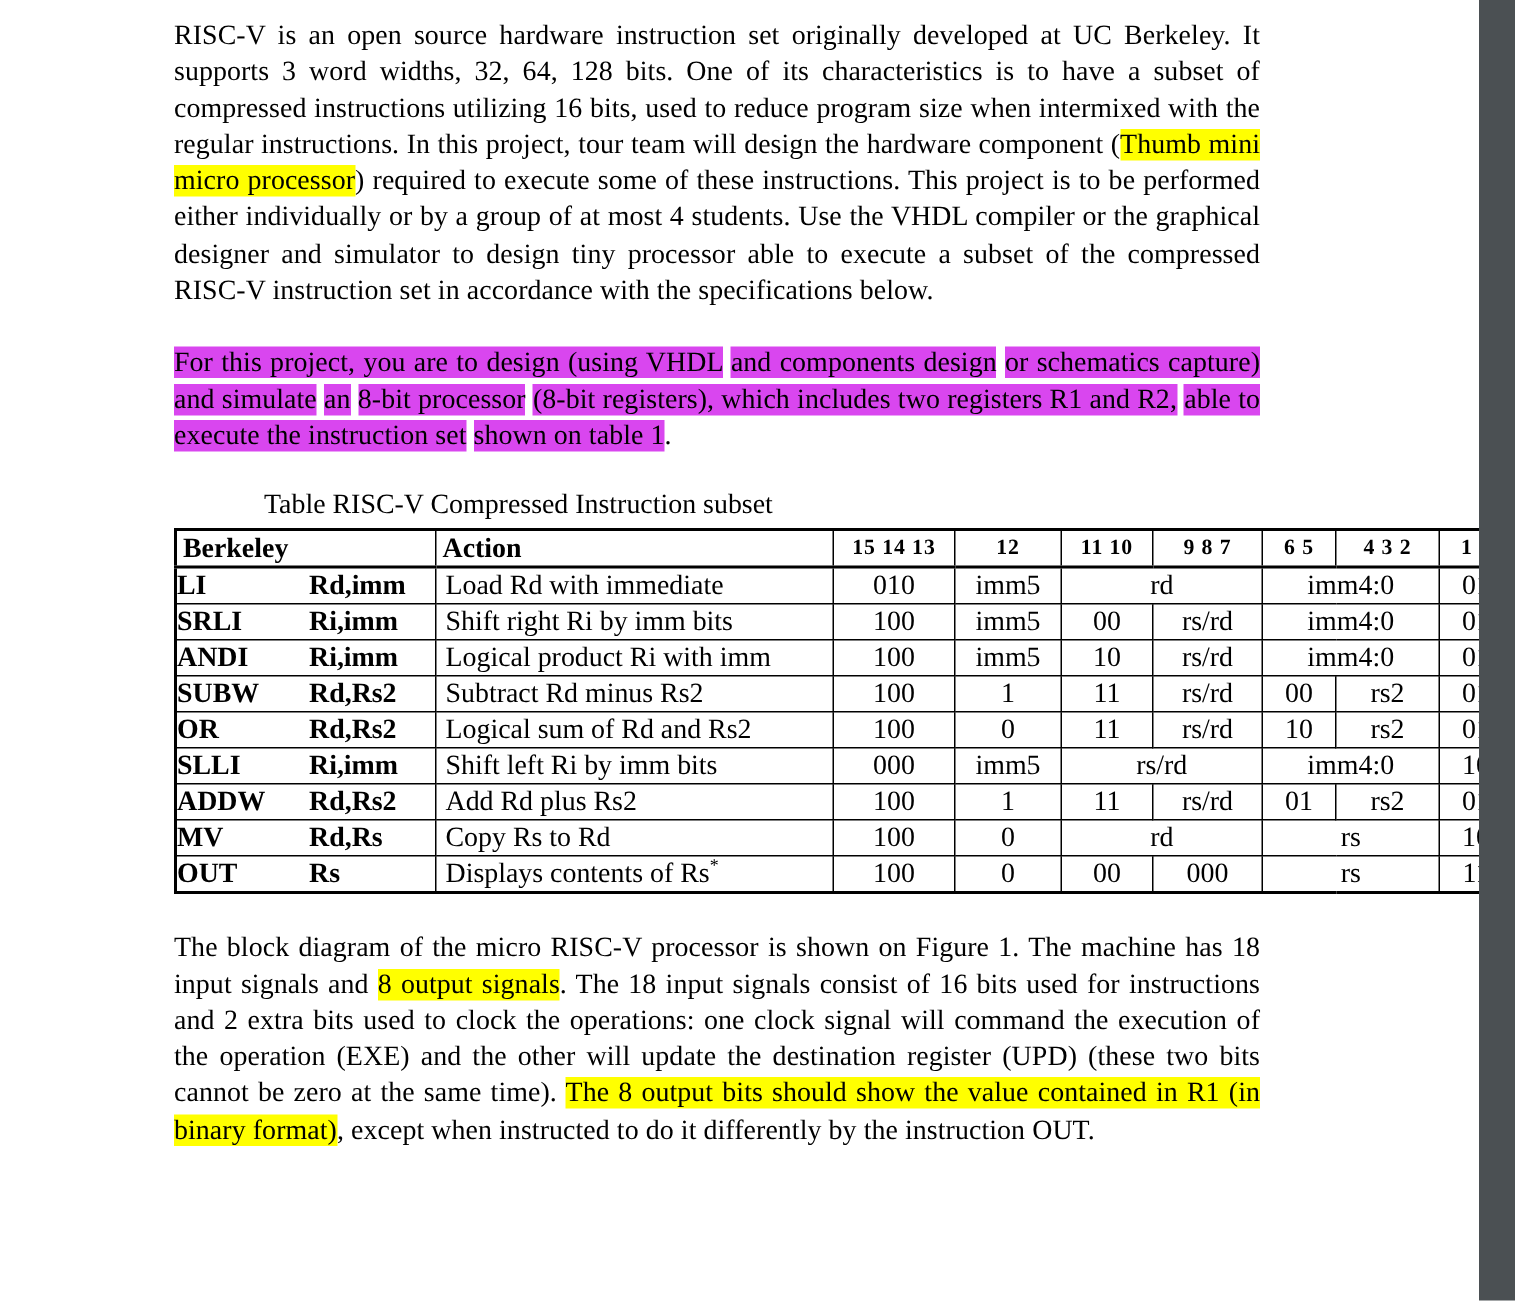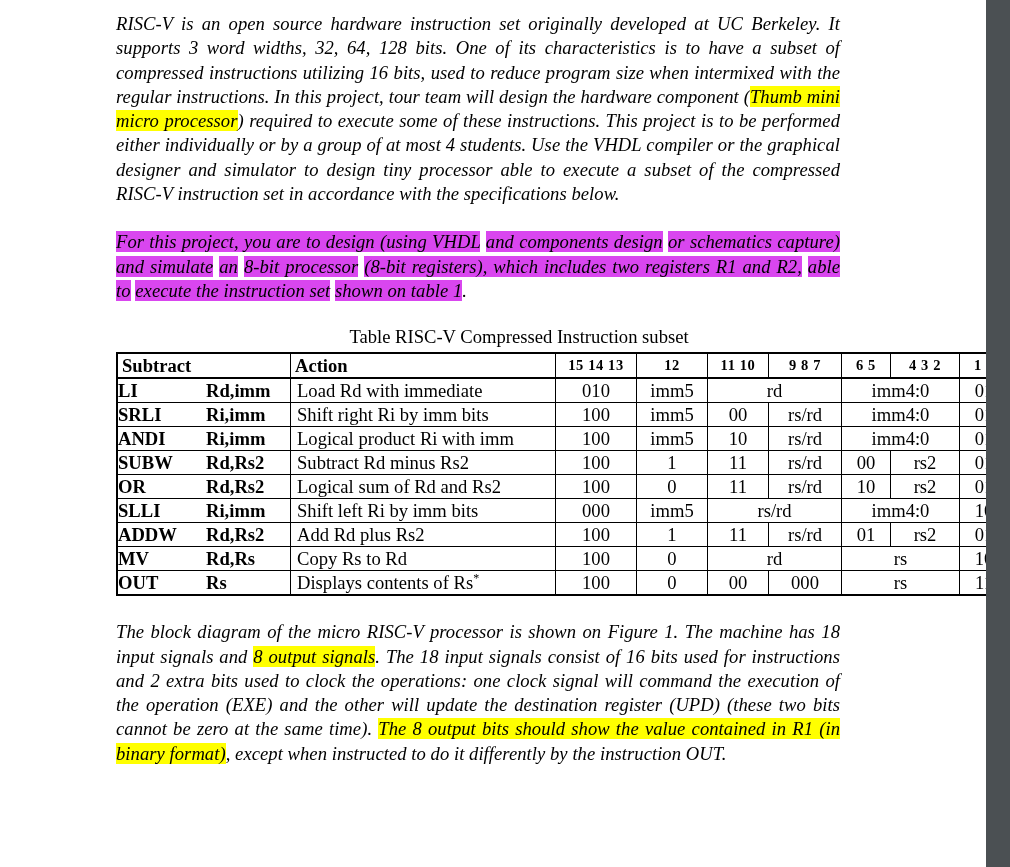--- a/index.html
+++ b/index.html
@@ -37,21 +37,20 @@
     width: 724px;
     margin-left: 116px;
   }
   p.body-text {
     font-size: 18.6px;
     line-height: 24.3px;
     text-align: justify;
     text-justify: inter-word;
     margin: 0;
     letter-spacing: 0.05px;
-    font-style: italic;
   }
   p.para-1 { margin-top: 2px; }
   p.para-2 { margin-top: 24px; }
   p.para-3 { margin-top: 24px; }
 
   .hl-yellow {
     background: #ffff00;
   }
   .hl-blue {
     background: #d946ef;
@@ -59,21 +58,20 @@
   .nohl { background: transparent; }
 
   
   .table-wrap {
     margin-top: 23px;
     margin-left: 116px;
     width: 746px;
   }
   .table-caption {
     font-size: 18.6px;
-    text-align: center;
     margin: 0 0 4px 0;
     padding-left: 60px;
   }
   table.isa {
     border-collapse: collapse;
     width: 746px;
     table-layout: fixed;
     font-size: 17.6px;
   }
   table.isa td, table.isa th {
@@ -147,21 +145,21 @@
 
   <div class="col">
     <p class="body-text para-2"><span class="hl-blue">For this project, you are to design (using VHDL</span><span class="nohl"> </span><span class="hl-blue">and components design</span><span class="nohl"> </span><span class="hl-blue">or schematics capture) and simulate</span><span class="nohl"> </span><span class="hl-blue">an</span><span class="nohl"> </span><span class="hl-blue">8</span><span class="hl-blue">-bit processor</span><span class="nohl"> </span><span class="hl-blue">(8-bit registers), which includes two registers R1 and R2,</span><span class="nohl"> </span><span class="hl-blue">able to</span><span class="nohl"> </span><span class="hl-blue">execute the instruction set</span><span class="nohl"> </span><span class="hl-blue">shown on table 1</span><span class="nohl">.</span></p>
   </div>
 
   <div class="table-wrap">
     <div class="table-caption">Table RISC-V Compressed Instruction subset</div>
     <table class="isa">
       <thead>
         <tr>
-            <th class="hdr-left" style="width: 164px;">Subtract</th>
+            <th class="hdr-left" style="width: 164px;">Berkeley</th>
             <th class="hdr-left" style="width: 256px;">Action</th>
             <th class="" style="width: 72px;">15 14 13</th>
             <th class="" style="width: 62px;">12</th>
             <th class="" style="width: 52px;">11 10</th>
             <th class="" style="width: 64px;">9 8 7</th>
             <th class="" style="width: 40px;">6 5</th>
             <th class="" style="width: 60px;">4 3 2</th>
             <th class="" style="width: 40px;">1 0</th>
           </tr>
       </thead>

